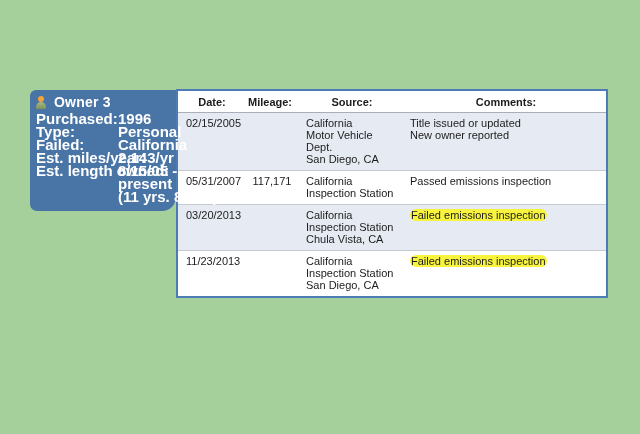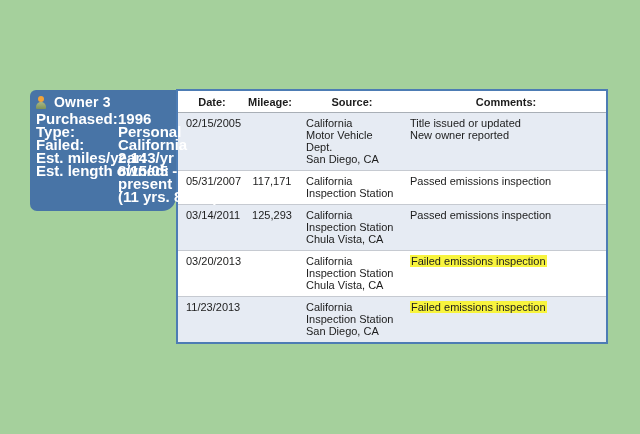--- a/index.html
+++ b/index.html
@@ -96,20 +96,21 @@
   table.history tbody tr:last-child td { border-bottom: none; margin-left: 12px; }
   table.history tbody tr:nth-child(odd) td {
     background: var(--color-alt_row, #e6ebf3);
   }
   td.mileage { text-align: center; padding-right: 10px; }
   .cell-text { white-space: pre-line; }
   .comment-text { white-space: pre-line; }
   .comment-text.highlight {
     background: var(--color-highlight_yellow, #f8f43e);
     padding: 0 1px;
+    border-radius: 6px;
   }
 </style>
 </head>
 <body>
 
 <div class="owner-panel">
   <div class="owner-title-row">
     <span class="person-icon">
       <span class="head"></span>
         <span class="body"></span>
@@ -186,36 +187,20 @@
     <td class="source">
       <span class="cell-text">California
 Inspection Station</span>
     </td>
     <td class="comments">
       <span class="comment-text">Passed emissions inspection</span>
     </td>
   </tr>
         <tr>
     <td class="date">
-      <span class="cell-text">03/14/2011</span>
-    </td>
-    <td class="mileage">
-      <span class="cell-text">125,293</span>
-    </td>
-    <td class="source">
-      <span class="cell-text">California
-Inspection Station
-Chula Vista, CA</span>
-    </td>
-    <td class="comments">
-      <span class="comment-text">Passed emissions inspection</span>
-    </td>
-  </tr>
-        <tr>
-    <td class="date">
       <span class="cell-text">03/20/2013</span>
     </td>
     <td class="mileage">
       <span class="cell-text"></span>
     </td>
     <td class="source">
       <span class="cell-text">California
 Inspection Station
 Chula Vista, CA</span>
     </td>

